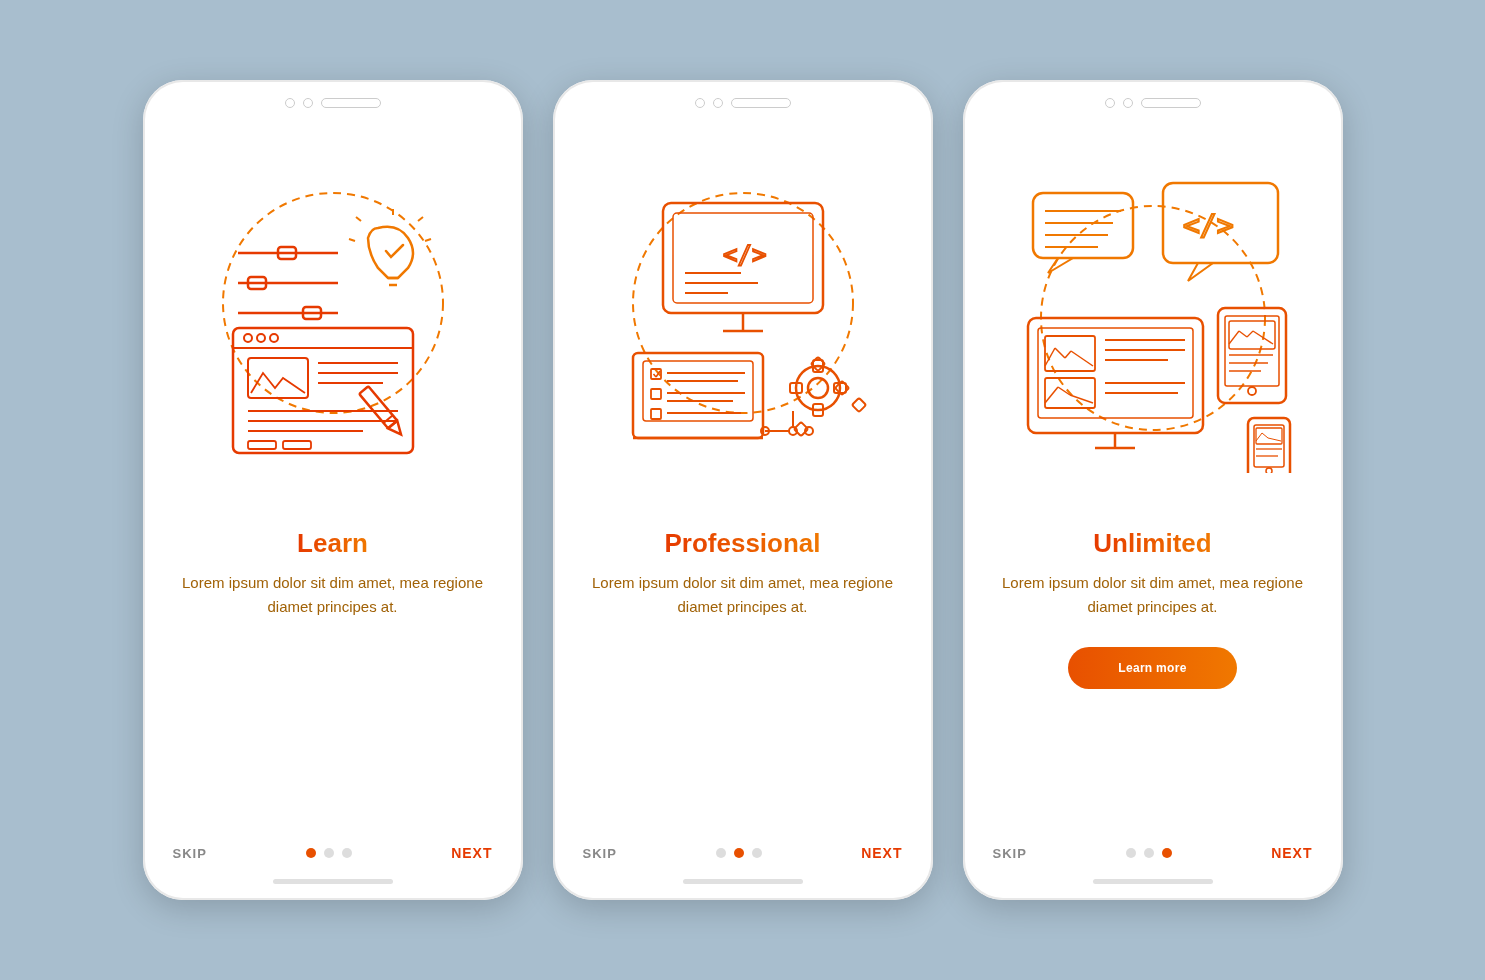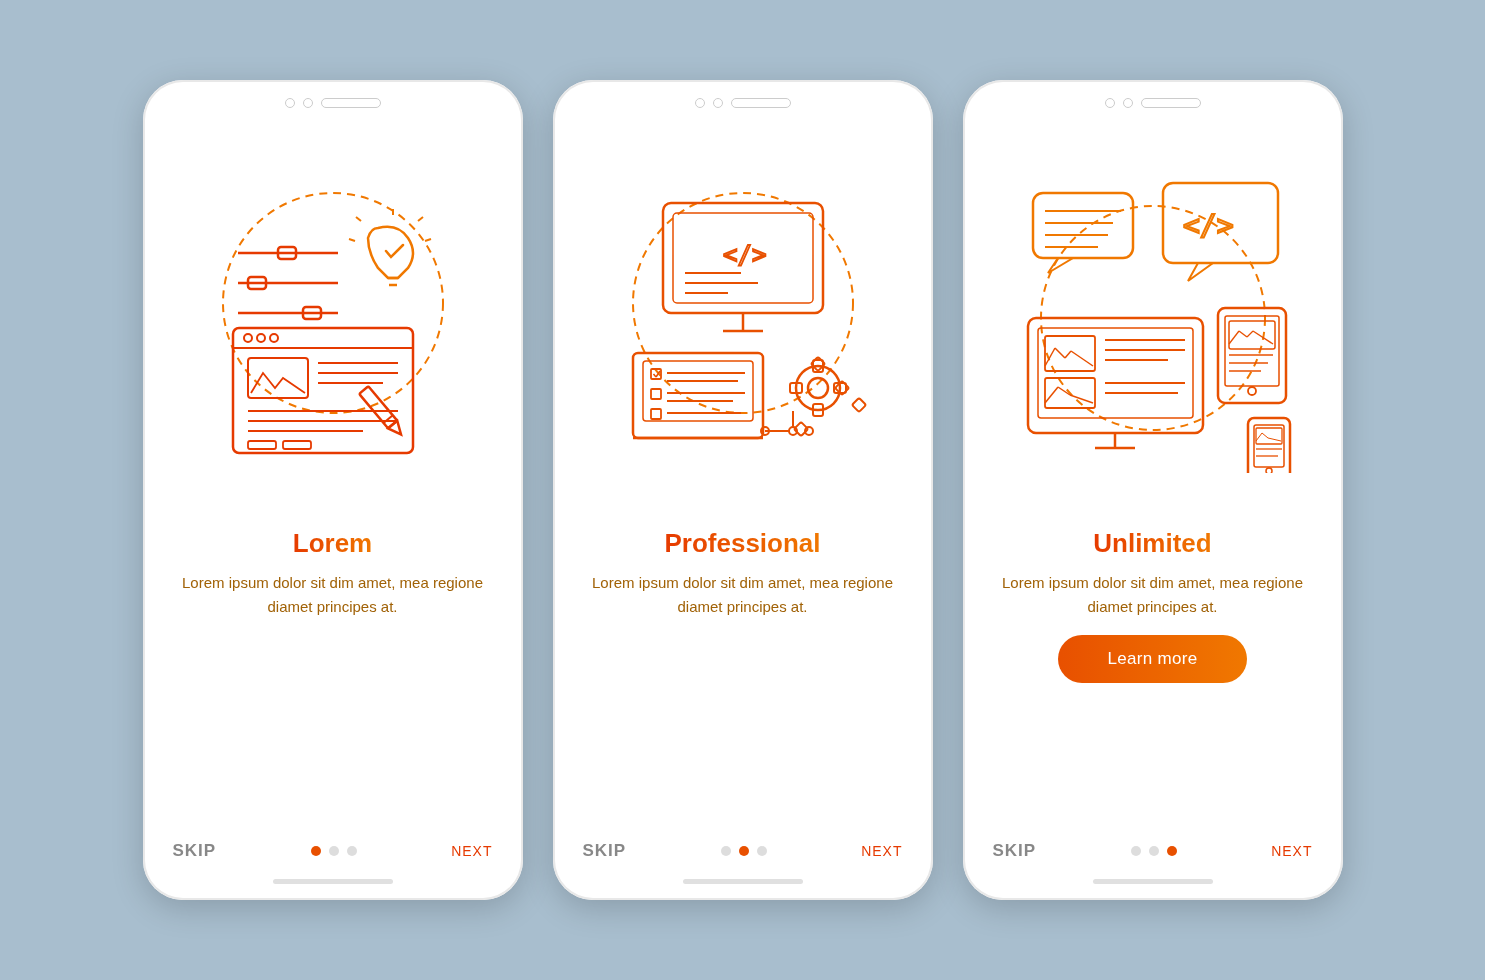--- a/index.html
+++ b/index.html
@@ -101,40 +101,40 @@
       text-align: center;
       line-height: 1.6;
     }
 
     .learn-more-btn {
       background: linear-gradient(to right, #e85000, #f07800);
       color: white;
       border: none;
       border-radius: 30px;
       padding: 14px 50px;
-      font-size: 17px;
-      font-weight: 400;
+      font-size: 12px;
+      font-weight: 700;
       cursor: pointer;
-      margin-top: 4px;
+      margin-top: 16px;
       letter-spacing: 0.3px;
     }
 
     
     .bottom-nav {
       width: 100%;
       display: flex;
       align-items: center;
       justify-content: space-between;
       padding: 16px 30px 8px 30px;
       flex-shrink: 0;
       margin-top: auto;
     }
 
     .nav-skip {
-      font-size: 17px;
+      font-size: 13px;
       font-weight: 600;
       color: #888;
       letter-spacing: 1px;
       cursor: pointer;
     }
 
     .nav-dots {
       display: flex;
       gap: 8px;
       align-items: center;
@@ -146,21 +146,21 @@
       border-radius: 50%;
       background: #ddd;
     }
 
     .nav-dot.active {
       background: #e85000;
     }
 
     .nav-next {
       font-size: 14px;
-      font-weight: 400;
+      font-weight: 700;
       color: #e63a00;
       letter-spacing: 1px;
       cursor: pointer;
     }
 
     
     .phone-handle {
       width: 120px;
       height: 5px;
       background: #e0e0e0;
@@ -242,21 +242,21 @@
 
         <g transform="translate(200,240) rotate(-40)">
           <rect x="-6" y="-30" width="12" height="45" rx="2" fill="none" stroke="#e63a00" stroke-width="2.5"></rect>
           <polygon points="-6,15 6,15 0,28" fill="none" stroke="#e63a00" stroke-width="2.5"></polygon>
           <line x1="-6" y1="8" x2="6" y2="8" stroke="#e63a00" stroke-width="2"></line>
         </g>
       </svg>
     </div>
 
     <div class="content-area">
-      <div class="plan-title gradient-text">Lorem</div>
+      <div class="plan-title gradient-text">Learn</div>
       <div class="plan-description">Lorem ipsum dolor sit dim amet, mea regione diamet principes at.</div>
     </div>
 
     <div class="bottom-nav">
       <span class="nav-skip">SKIP</span>
       <div class="nav-dots">
         <div class="nav-dot active"></div>
         <div class="nav-dot"></div>
         <div class="nav-dot"></div>
       </div>

